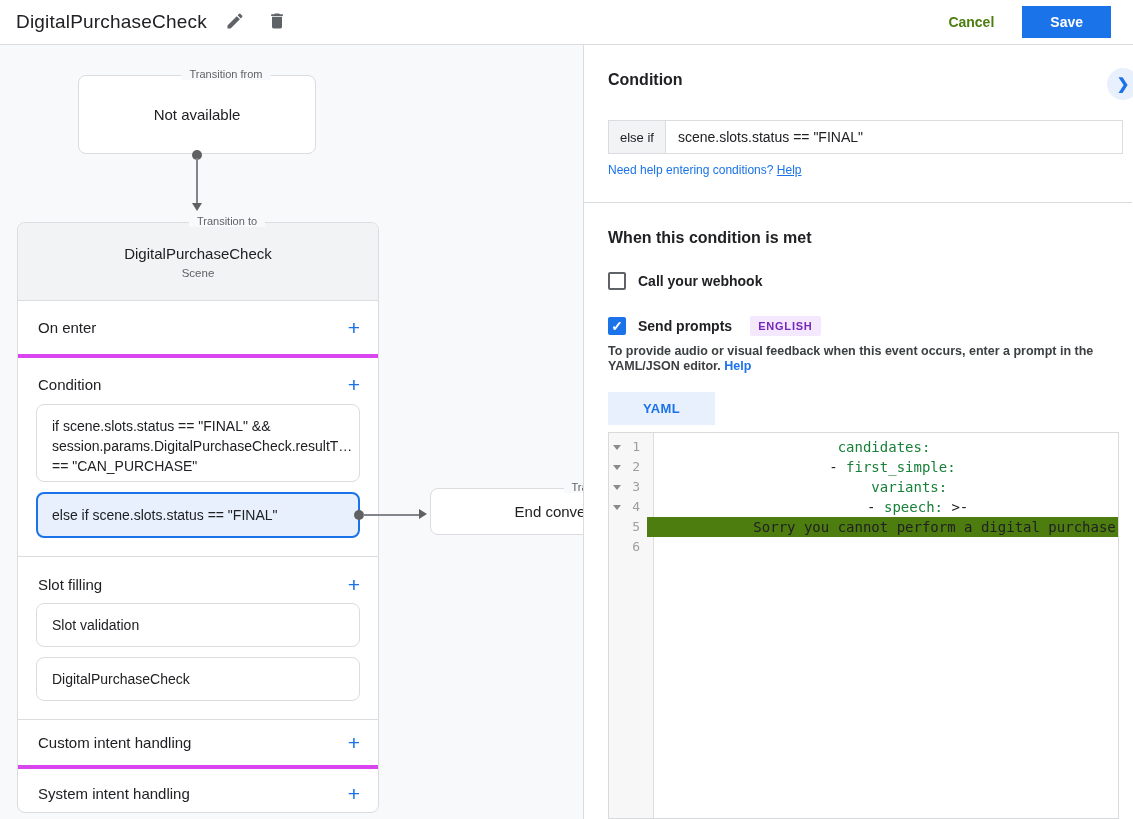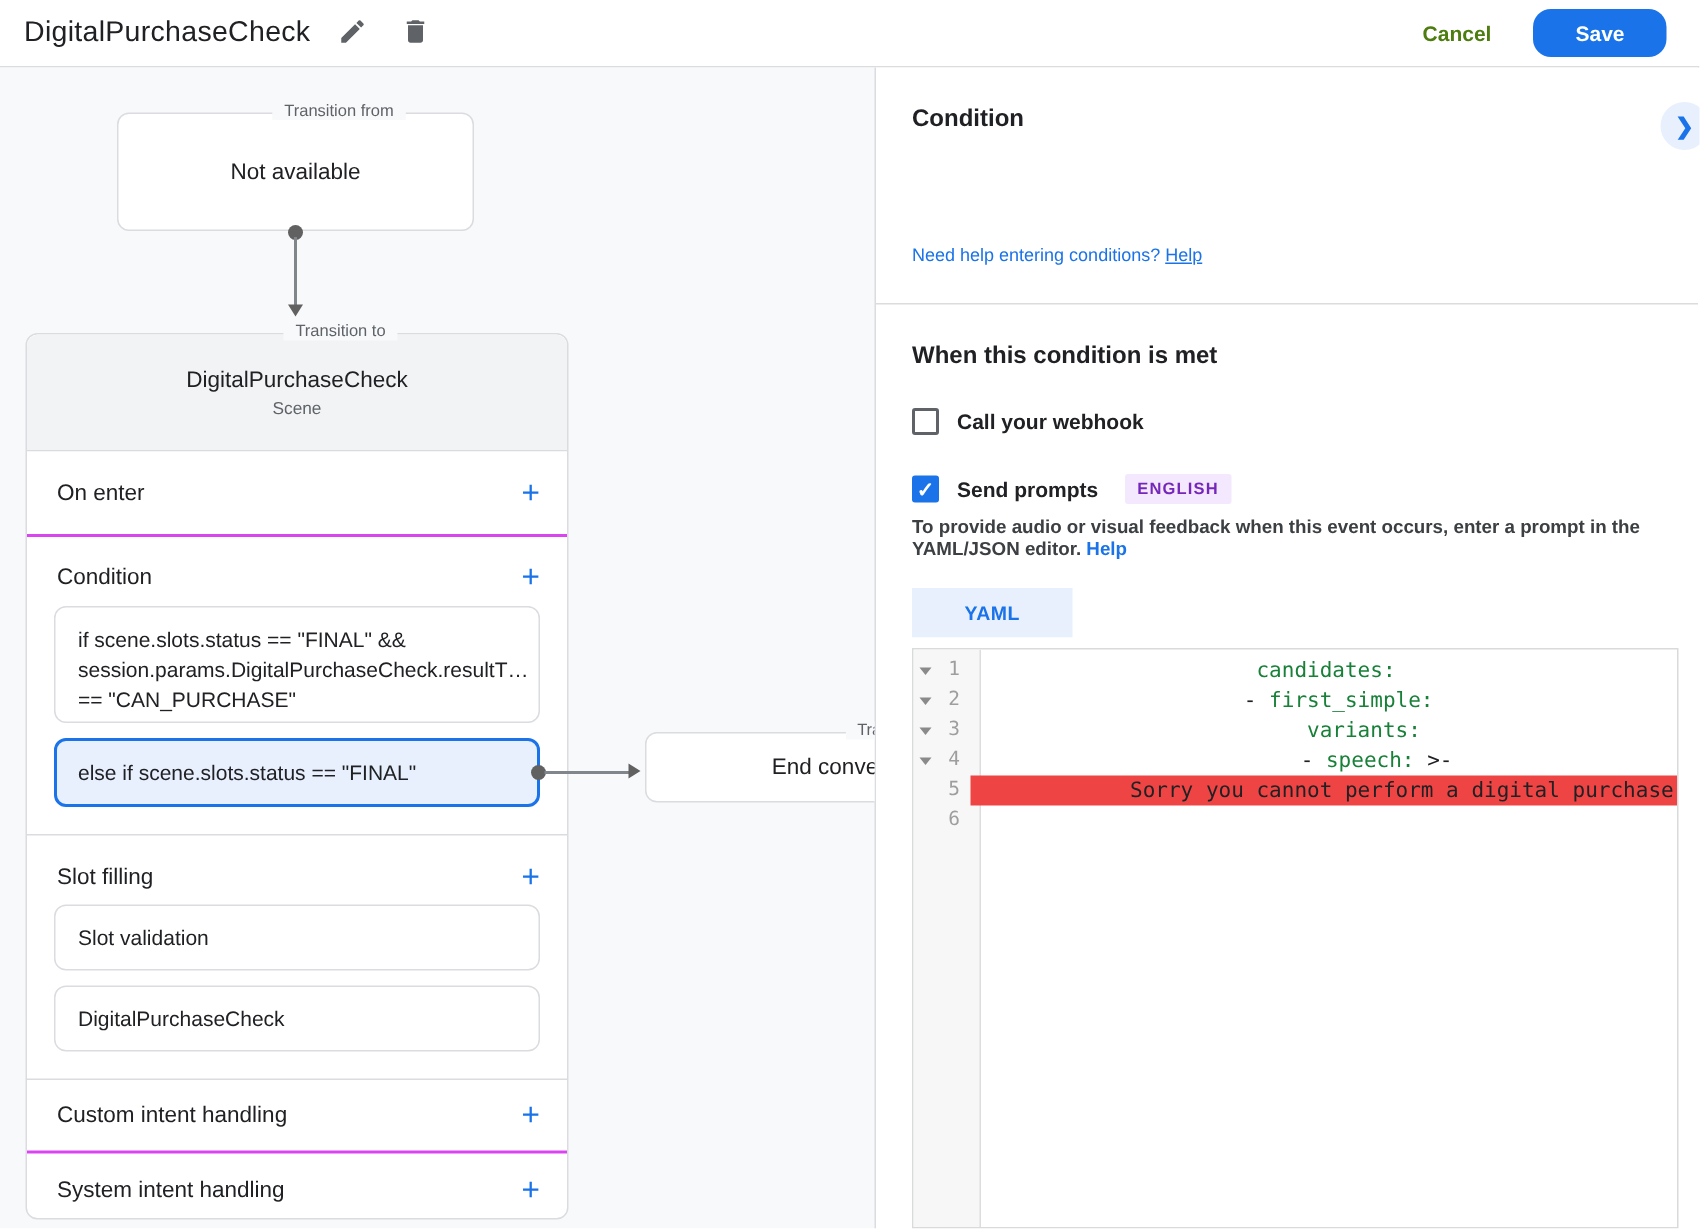--- a/index.html
+++ b/index.html
@@ -10,21 +10,21 @@
   .topbar { height:45px; background:#fff; border-bottom:1px solid #dadce0;
     display:flex; align-items:center; justify-content:space-between; padding:0 16px; }
   .topbar-left { display:flex; align-items:center; gap:14px; }
   .page-title { font-size:19px; color:#202124; letter-spacing:.2px; }
   .icon-btn { background:none; border:none; cursor:pointer; width:28px; height:28px;
     display:flex; align-items:center; justify-content:center; }
   .icon-btn svg { fill:#5f6368; }
   .topbar-right { display:flex; align-items:center; gap:28px; padding-right:6px; }
   .btn-text { background:none; border:none; color:#4d7c0f; font-size:14px; font-weight:700;
     cursor:pointer; font-family:inherit; }
-  .btn-primary { background:#1a73e8; color:#fff; border:none; border-radius:12px;
+  .btn-primary { background:#1a73e8; color:#fff; border:none; border-radius:0;
     font-size:14px; font-weight:700; padding:8px 28px; cursor:pointer; font-family:inherit; }
 
   
   .main { display:flex; height:774px; }
   .canvas { position:relative; width:584px; background:#f8f9fa;
     border-right:1px solid #dadce0; overflow:hidden; flex:none; }
   .panel { position:relative; width:548px; background:#fff; flex:none; }
 
   
   .node { position:absolute; background:#fff; border:1px solid #dadce0; border-radius:8px; }
@@ -46,21 +46,21 @@
   
   .scene-card { position:absolute; left:17px; top:177px; width:362px; height:591px;
     background:#fff; border:1px solid #dadce0; border-radius:8px; }
   .scene-header { height:78px; background:#f1f3f4; border-bottom:1px solid #dadce0;
     border-radius:8px 8px 0 0; display:flex; flex-direction:column; align-items:center;
     justify-content:center; gap:5px; }
   .scene-title { font-size:15px; color:#202124; }
   .scene-subtitle { font-size:11.5px; color:#5f6368; }
 
   .card-row { height:57px; display:flex; align-items:center; justify-content:space-between;
-    padding:0 18px 0 20px; border-bottom:2px solid #d946ef; }
+    padding:0 18px 0 20px; border-bottom:4px solid #d946ef; }
   .card-row.short { height:49px; }
   .card-row.last { border-bottom:none; }
   .row-label { font-size:15px; color:#202124; }
   .plus-btn { background:none; border:none; color:#1a73e8; font-size:21px; font-weight:400;
     cursor:pointer; line-height:1; font-family:inherit; }
 
   .card-section { padding:14px 18px 18px 18px; border-bottom:1px solid #dadce0; }
   .section-head { display:flex; align-items:center; justify-content:space-between;
     padding:0 0 8px 2px; height:32px; }
   .cond-box { border:1px solid #dadce0; border-radius:8px; background:#fff;
@@ -128,21 +128,21 @@
   .editor::before { content:""; position:absolute; left:0; top:0; bottom:0; width:44px;
     background:#f7f7f7; border-right:1px solid #dddddd; }
   .code-lines { position:relative; padding-top:4px; }
   .code-line { display:flex; height:20px; line-height:20px; }
   .fold { width:16px; flex:none; display:flex; align-items:center; justify-content:center; }
   .fold-icon { width:0; height:0; border-left:4px solid transparent; border-right:4px solid transparent;
     border-top:5px solid #8a8a8a; cursor:pointer; }
   .lnum { width:22px; flex:none; text-align:right; padding-right:7px; font-size:13px; color:#9e9e9e; }
   .code { flex:1; white-space:pre; overflow:hidden; padding-left:3px; color:#202124;text-align:center; }
   .code .key { color:#188038; }
-  .code-line.highlight .code { background:#ef4444; }
+  .code-line.highlight .code { background:#4d7c0f; }
 </style>
 </head>
 <body>
 
 <div class="topbar">
   <div class="topbar-left">
     <span class="page-title">DigitalPurchaseCheck</span>
     <button class="icon-btn">
       <span>
         <svg width="20" height="20" viewBox="0 0 24 24">
@@ -234,20 +234,24 @@
     </div>
   </div>
 
   <div class="panel">
 
     <h2 class="panel-heading">Condition</h2>
     <button class="circle-btn">
       <span>❯</span>
     </button>
 
+    <div class="cond-input-row">
+      <span class="cond-prefix">else if</span>
+      <input class="cond-input" value="scene.slots.status == &quot;FINAL&quot;" style="">
+    </div>
 
     <div class="help-line">
       <span>Need help entering conditions? </span><a>Help</a>
     </div>
 
     <div class="panel-divider"></div>
 
     <h2 class="met-heading">When this condition is met</h2>
 
     <div class="check-row webhook">

